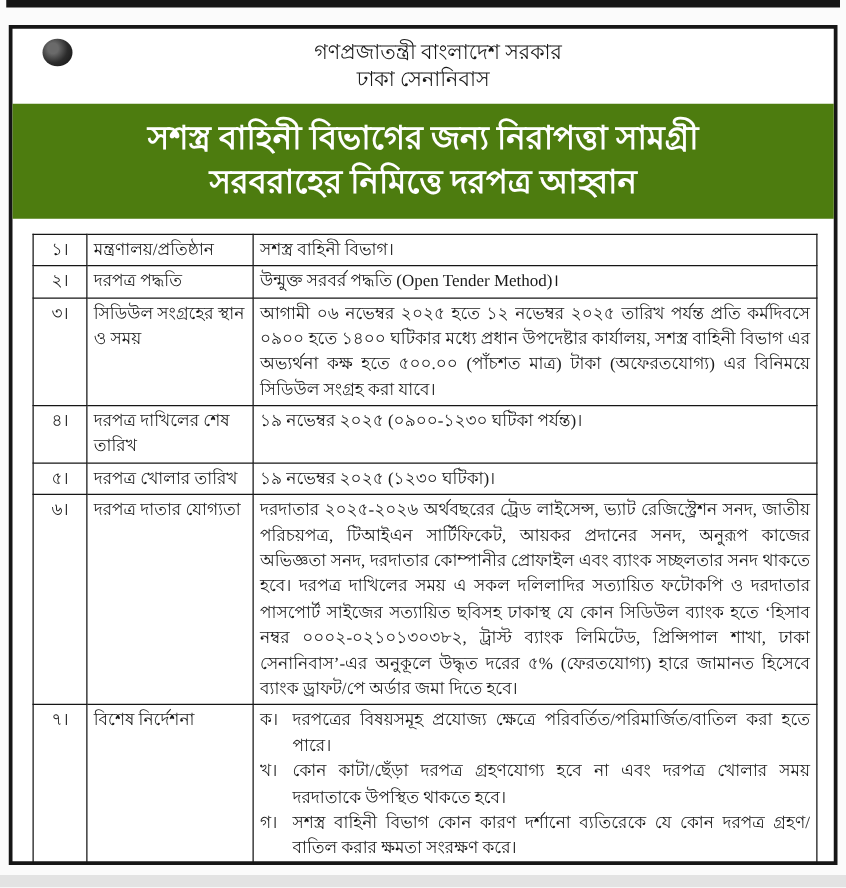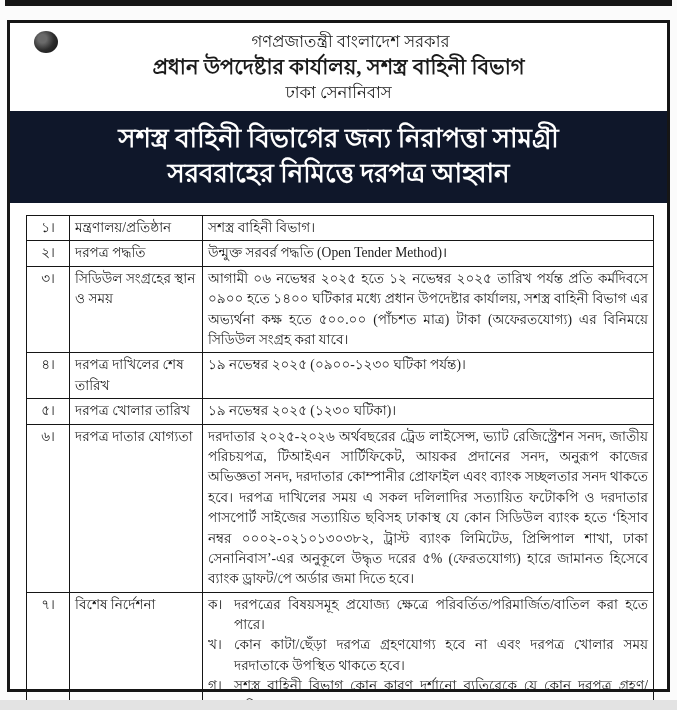--- a/index.html
+++ b/index.html
@@ -33,21 +33,21 @@
   }
   .seal{
     position:absolute;left:24px;top:8px;
     width:24px;height:22px;border-radius:50%;
     background:radial-gradient(circle at 35% 35%, #6a6a6a 0 20%, #2c2c2c 55%, #111 100%);
   }
   .gov-line{font-size:16.5px;line-height:1.35;margin-left:24px;}
   .office-line{font-size:21px;font-weight:bold;line-height:1.35;}
   .loc-line{font-size:16.5px;line-height:1.35;}
   .banner{
-    background:#0f172a;color:#ffffff;
+    background:#4d7c0f;color:#ffffff;
     text-align:center;
     margin:3px 0 0 0;
     padding:10px 6px 12px 6px;
   }
   .banner div{font-size:26px;font-weight:bold;line-height:1.35;}
   .tender-table{
     border-collapse:collapse;
     margin:12px 13px 0 16px;
     width:calc(100% - 29px);
     table-layout:fixed;
@@ -80,21 +80,20 @@
 </head>
 <body>
 
 <div class="prev-ad-edge"></div>
 
 <div class="doc">
 
   <div class="doc-header">
     <span class="seal"></span>
     <div class="gov-line">গণপ্রজাতন্ত্রী বাংলাদেশ সরকার</div>
-    <div class="office-line">প্রধান উপদেষ্টার কার্যালয়, সশস্ত্র বাহিনী বিভাগ</div>
     <div class="loc-line">ঢাকা সেনানিবাস</div>
   </div>
 
   <div class="banner">
     <div>সশস্ত্র বাহিনী বিভাগের জন্য নিরাপত্তা সামগ্রী</div>
     <div>সরবরাহের নিমিত্তে দরপত্র আহ্বান</div>
   </div>
 
   <table class="tender-table">
     <tbody>

